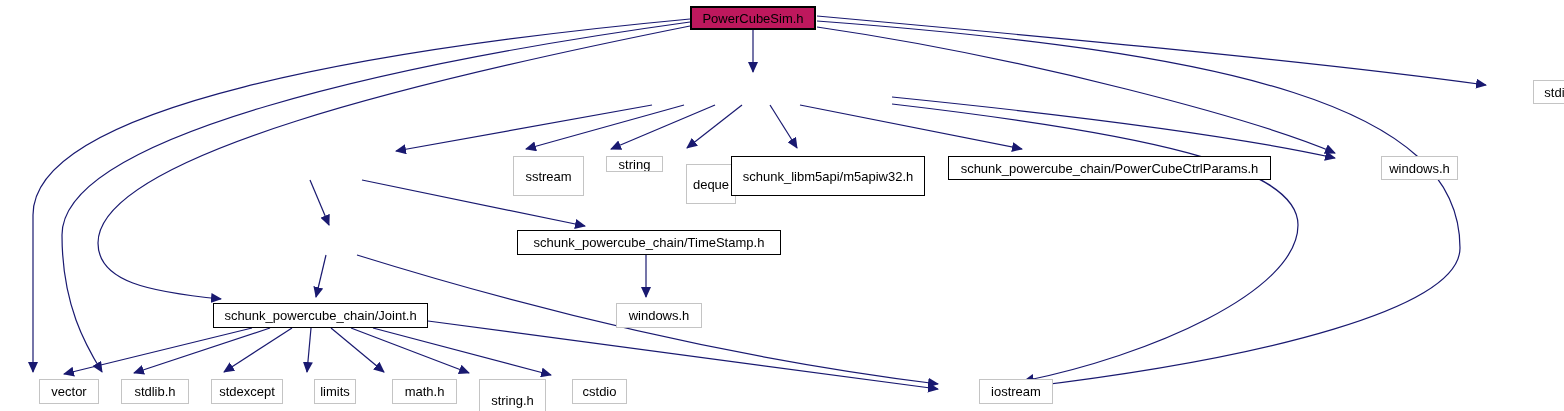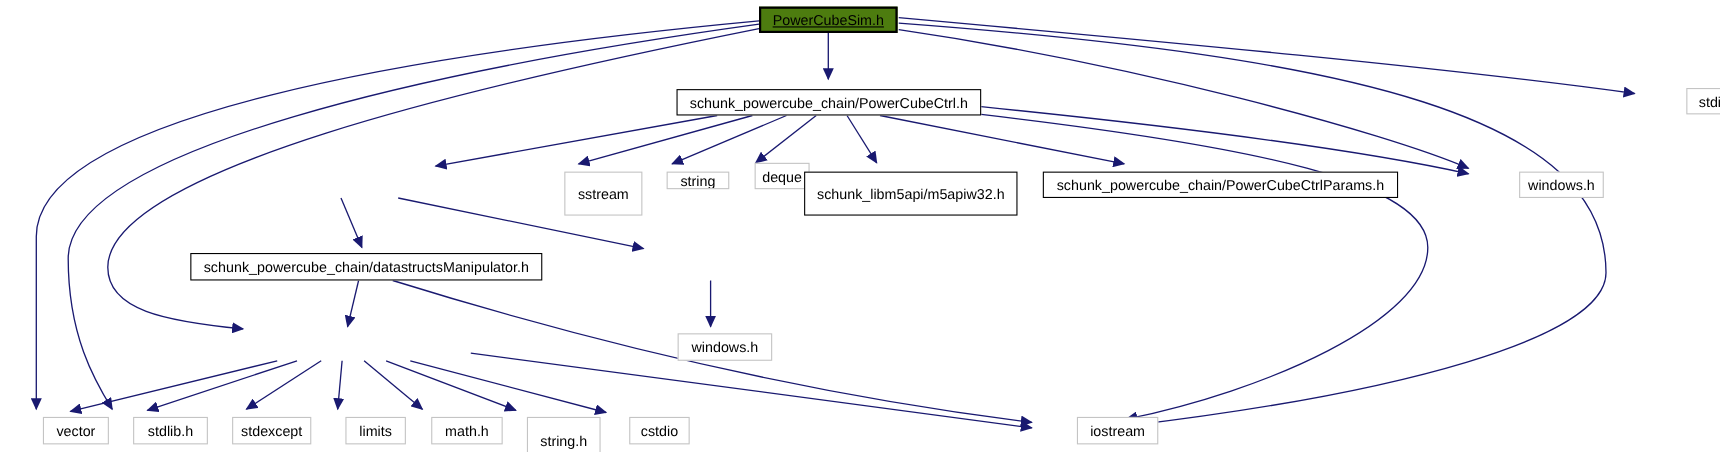--- a/index.html
+++ b/index.html
@@ -3,21 +3,21 @@
 <meta charset="utf-8">
 <style>
   html,body{margin:0;padding:0;background:#fff;}
   #canvas{position:relative;width:1564px;height:411px;background:#ffffff;overflow:hidden;
           font-family:"Liberation Sans",sans-serif;}
   #edges{position:absolute;left:0;top:0;width:1564px;height:411px;}
   .node{position:absolute;box-sizing:border-box;display:flex;align-items:center;justify-content:center;
         font-size:13px;line-height:1;color:#000;background:#fff;border:1.5px solid #000;
         white-space:nowrap;overflow:hidden;}
   .sys{border:1px solid #c4c4c4;margin-left:36px;}
-  .root{background:#4d7c0f;border:2px solid #000;text-decoration:underline;}
+  .root{background:#be185d;border:2px solid #000;}
   path.edge{fill:none;stroke:#191970;stroke-width:1.2px;}
 </style>
 </head>
 <body>
 
 <div id="canvas">
 
   <svg id="edges" width="1564" height="411" viewBox="0 0 1564 411" xmlns="http://www.w3.org/2000/svg">
     <defs>
       <marker id="arrow" markerUnits="userSpaceOnUse" markerWidth="12" markerHeight="10" refX="10" refY="5" orient="auto">
@@ -49,50 +49,50 @@
     <path class="edge" marker-end="url(#arrow)" d="M292,328 L224,372"></path>
     <path class="edge" marker-end="url(#arrow)" d="M311,328 L307,372"></path>
     <path class="edge" marker-end="url(#arrow)" d="M331,328 L384,372"></path>
     <path class="edge" marker-end="url(#arrow)" d="M351,328 L469,373"></path>
     <path class="edge" marker-end="url(#arrow)" d="M373,328 L551,375"></path>
     <path class="edge" marker-end="url(#arrow)" d="M428,321 C620,347 792,368 938,389"></path>
   </svg>
 
   <div class="node root" style="left:690px;top:6px;width:126px;height:24px">PowerCubeSim.h</div>
 
-  <div class="node" style="left:615px;top:81px;width:277px;height:24px">schunk_powercube_chain/PowerCubeCtrl.h</div>
 
   <div class="node sys" style="left:1497px;top:80px;width:61px;height:24px">stdio.h</div>
 
 
   <div class="node sys" style="left:477px;top:156px;width:71px;height:40px">sstream</div>
 
   <div class="node sys" style="left:570px;top:156px;width:57px;height:16px">string</div>
 
-  <div class="node sys" style="left:650px;top:148px;width:50px;height:24px">deque</div>
+  <div class="node sys" style="left:650px;top:164px;width:50px;height:40px">deque</div>
 
   <div class="node" style="left:731px;top:156px;width:194px;height:40px">schunk_libm5api/m5apiw32.h</div>
 
   <div class="node" style="left:948px;top:156px;width:323px;height:24px">schunk_powercube_chain/PowerCubeCtrlParams.h</div>
 
   <div class="node sys" style="left:1345px;top:156px;width:77px;height:24px">windows.h</div>
 
-  <div class="node" style="left:173px;top:230px;width:320px;height:25px">schunk_powercube_chain/datastructsManipulator.h</div>
 
+  <div class="node" style="left:517px;top:230px;width:264px;height:25px">schunk_powercube_chain/TimeStamp.h</div>
 
+  <div class="node" style="left:213px;top:303px;width:215px;height:25px">schunk_powercube_chain/Joint.h</div>
 
   <div class="node sys" style="left:580px;top:303px;width:86px;height:25px">windows.h</div>
 
   <div class="node sys" style="left:3px;top:379px;width:60px;height:25px">vector</div>
 
   <div class="node sys" style="left:85px;top:379px;width:68px;height:25px">stdlib.h</div>
 
   <div class="node sys" style="left:175px;top:379px;width:72px;height:25px">stdexcept</div>
 
-  <div class="node sys" style="left:278px;top:379px;width:55px;height:25px">limits</div>
+  <div class="node sys" style="left:278px;top:379px;width:42px;height:25px">limits</div>
 
   <div class="node sys" style="left:356px;top:379px;width:65px;height:25px">math.h</div>
 
   <div class="node sys" style="left:443px;top:379px;width:67px;height:43px">string.h</div>
 
   <div class="node sys" style="left:536px;top:379px;width:55px;height:25px">cstdio</div>
 
   <div class="node sys" style="left:943px;top:379px;width:74px;height:25px">iostream</div>
 
 </div>

